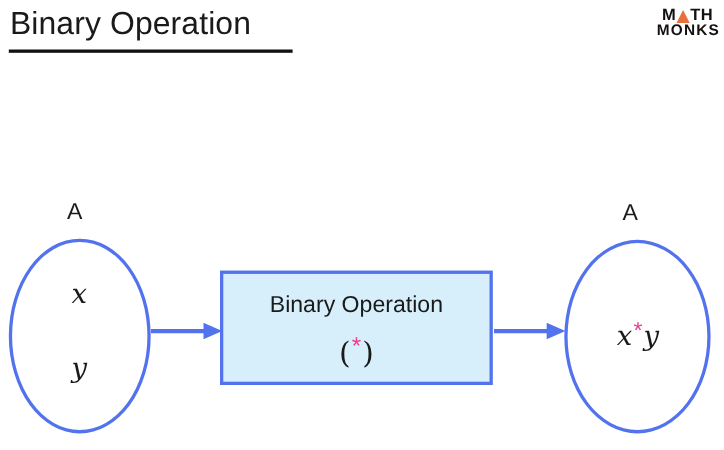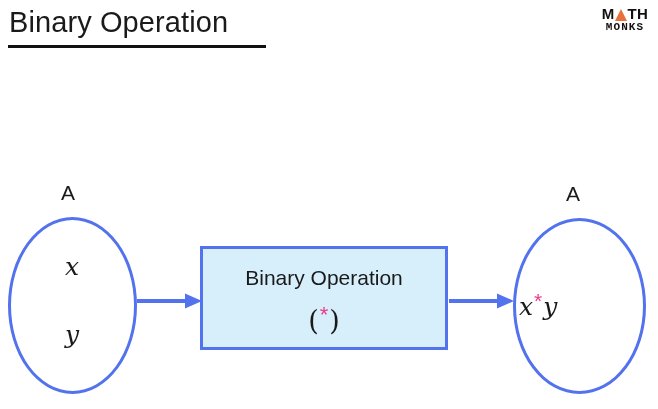--- a/index.html
+++ b/index.html
@@ -79,27 +79,26 @@
     width: 0;
     height: 0;
     margin: 0 0.5px;
     position: relative;
     top: 1px;
     border-left: 6.5px solid transparent;
     border-right: 6.5px solid transparent;
     border-bottom: 12px solid #e8703a;
   }
   #logo-bottom {
-    font-size: 11px;
+    font-size: 14px;
     font-weight: bold;
     letter-spacing: 1.1px;
     color: #15100f;
     line-height: 11px;
     margin-top: 1px;
-    font-family: Liberation Mono, monospace;
   }
 
   
   #diagram {
     position: absolute;
     left: 0;
     top: 0;
     width: 658px;
     height: 409px;
   }
@@ -133,20 +132,21 @@
     width: 40px;
   }
   #elem-x { left: 52px; top: 252px; }
   #elem-y { left: 52px; top: 320px; }
 
   #result {
     position: absolute;
     left: 519px;
     top: 286px;
     width: 122px;
+    text-align: center;
     font-family: "DejaVu Serif", "Liberation Serif", serif;
     font-style: italic;
     font-size: 25px;
     color: #1a1a1a;
     line-height: 30px;
     white-space: nowrap;
   }
   .star {
     font-family: "Liberation Sans", sans-serif;
     font-style: normal;

